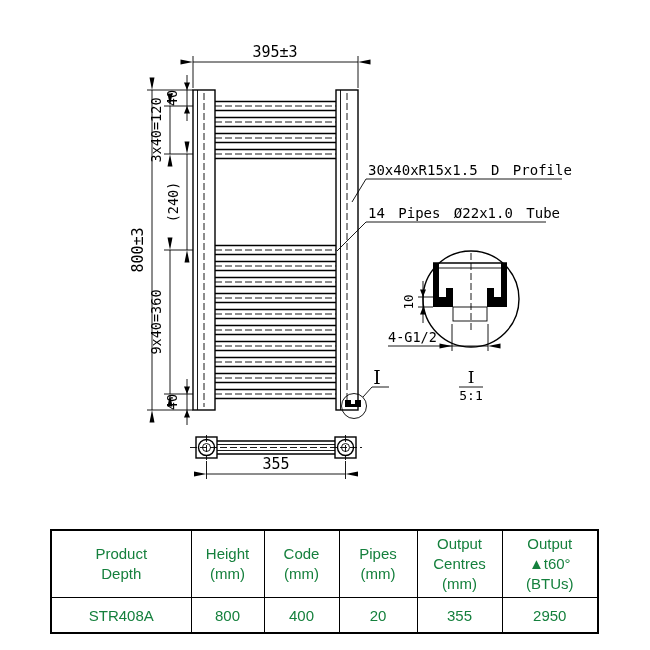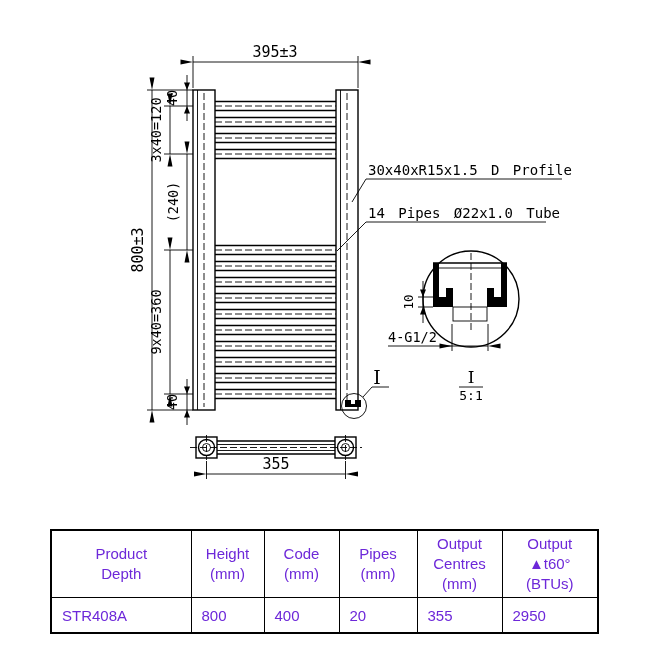--- a/index.html
+++ b/index.html
@@ -9,26 +9,26 @@
   .ln{stroke:#000;stroke-width:1.4;fill:none;}
   .thin{stroke:#000;stroke-width:0.9;fill:none;}
   .cl{stroke:#000;stroke-width:0.9;fill:none;stroke-dasharray:7 3;}
   .blk{fill:#000;stroke:none;}
   .wht{fill:#fff;stroke:none;}
   .dtxt{font-family:"DejaVu Sans Mono","Liberation Mono",monospace;fill:#000;}
   .stxt{font-family:"DejaVu Serif","Liberation Serif",serif;fill:#000;}
   .lbl{word-spacing:5px;}
   
   .spec{position:absolute;left:50px;top:529px;width:547px;border-collapse:collapse;
-        table-layout:fixed;font-size:15px;color:#6d28d9;}
+        table-layout:fixed;font-size:15px;color:#15803d;}
   .spec,.spec th,.spec td{border:1.5px solid #000;}
   .spec{border-width:2px;}
   .spec th{font-weight:normal;vertical-align:middle;text-align:center;line-height:20px;
            height:64px;padding:1px 2px;}
-  .spec td{vertical-align:middle;height:32px;padding:1px 10px;}
+  .spec td{text-align:center;vertical-align:middle;height:32px;padding:1px 2px;}
 </style>
 </head>
 <body>
 
 <div class="page">
 
 <svg width="650" height="522" viewBox="0 0 650 522">
   <defs>
     <marker id="arr" markerUnits="userSpaceOnUse" markerWidth="14" markerHeight="8" refX="0.5" refY="4" orient="auto-start-reverse">
       <path d="M0.5,4 L13,1.5 L13,6.5 Z" fill="#000"></path>

